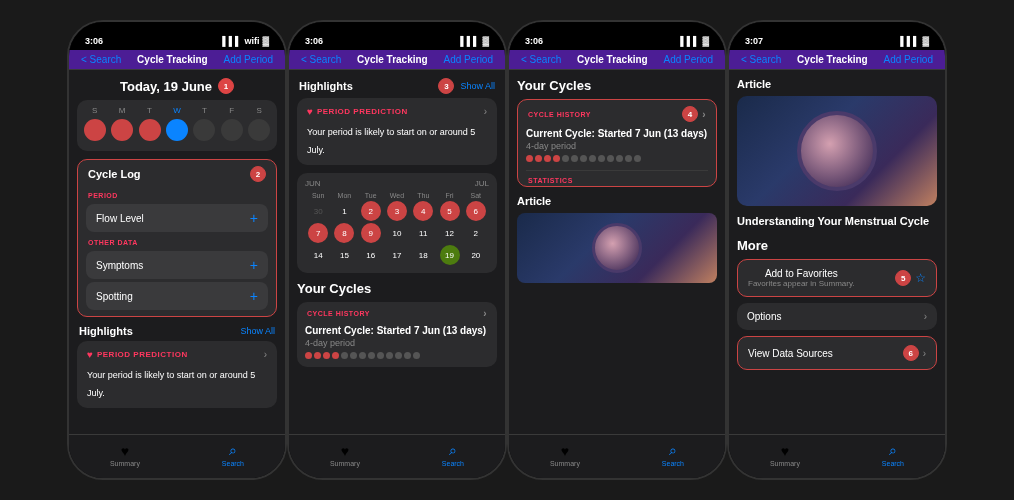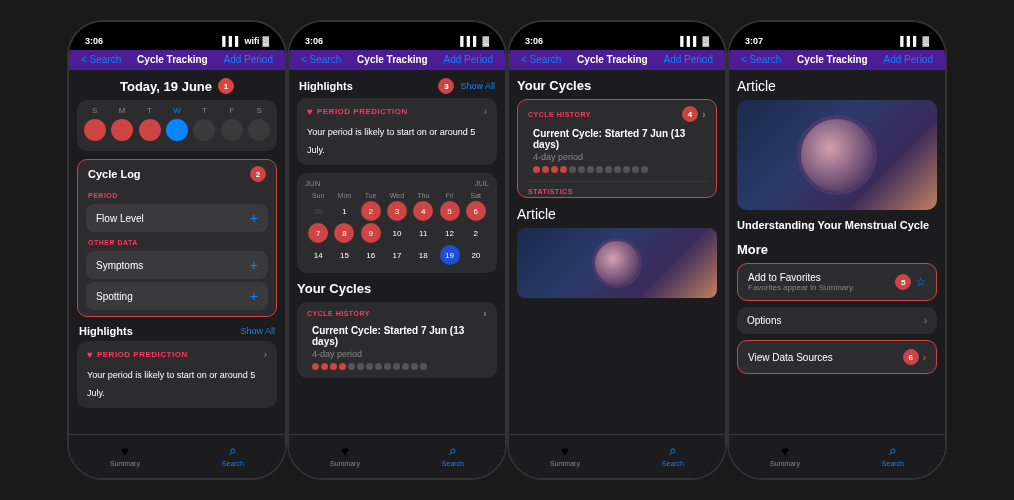--- a/index.html
+++ b/index.html
@@ -273,21 +273,21 @@
       width: 20px;
       height: 20px;
       border-radius: 50%;
       display: flex;
       align-items: center;
       justify-content: center;
       color: #fff;
       font-size: 8px;
     }
     .mini-cal-day.period { background: #c44; }
-    .mini-cal-day.today { background: #1d4ed8; }
+    .mini-cal-day.today { background: #4d7c0f; }
     .mini-cal-day.muted { color: #555; }
     
     .cycle-card {
       background: #2c2c2e;
       border-radius: 10px;
       margin-bottom: 8px;
       overflow: hidden;
     }
     .cycle-card.outlined {
       border: 1.5px solid #c44;
@@ -297,21 +297,21 @@
       font-size: 7px;
       font-weight: 700;
       letter-spacing: 0.5px;
       padding: 6px 10px 2px;
       text-transform: uppercase;
       display: flex;
       justify-content: space-between;
       align-items: center;
     }
     .cycle-info {
-      padding: 4px 15px 8px;
+      padding: 4px 8px 8px;
     }
     .cycle-info-title {
       color: #fff;
       font-size: 10px;
       font-weight: 600;
       margin-bottom: 2px;
     }
     .cycle-info-sub {
       color: #888;
       font-size: 9px;
@@ -418,20 +418,21 @@
     }
     
     .more-item {
       background: #2c2c2e;
       border-radius: 10px;
       margin-bottom: 6px;
       padding: 8px 10px;
       display: flex;
       align-items: center;
       justify-content: space-between;
+      text-align: center;
     }
     .more-item.outlined {
       border: 1.5px solid #c44;
     }
     .more-item-left {
       display: flex;
       align-items: center;
       gap: 6px;
     }
     .more-item-label {
@@ -447,22 +448,22 @@
       font-size: 12px;
     }
     .more-section-title {
       color: #fff;
       font-size: 13px;
       font-weight: 700;
       margin-bottom: 6px;
     }
     .article-section-title {
       color: #fff;
-      font-size: 14px;
-      font-weight: 400;
+      font-size: 11px;
+      font-weight: 700;
       margin-bottom: 6px;
     }
     .your-cycles-title {
       color: #fff;
       font-size: 13px;
       font-weight: 700;
       margin-bottom: 6px;
     }
     .badge-num {
       width: 16px;

